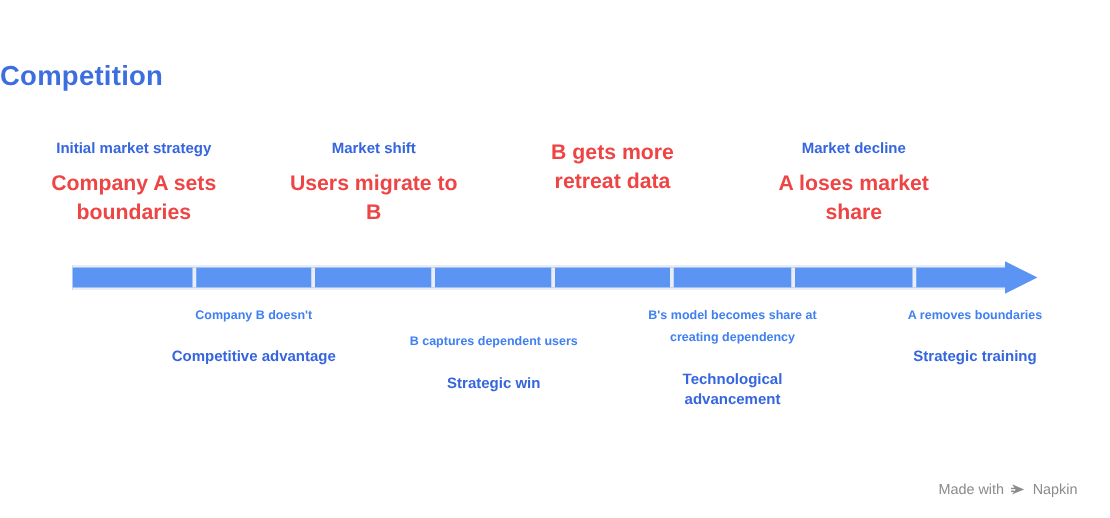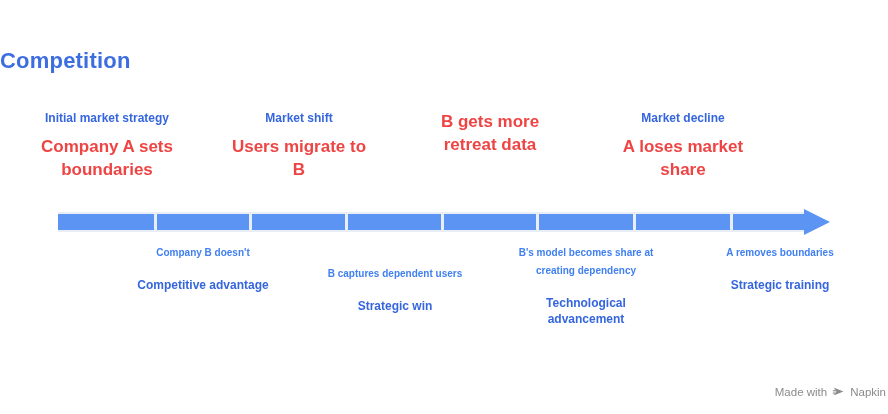--- a/index.html
+++ b/index.html
@@ -26,21 +26,21 @@
     background:#5b94f2;border-top:2px solid #e9edf5;border-bottom:2px solid #e9edf5;
   }
   .tick{position:absolute;top:0;width:3px;height:16px;background:#e9edf5;}
   .t1{left:96px;} .t2{left:191px;} .t3{left:287px;} .t4{left:383px;}
   .t5{left:478px;} .t6{left:575px;} .t7{left:672px;}
   .arrowhead{
     position:absolute;left:804px;top:209px;width:0;height:0;
     border-left:26px solid #5b94f2;border-top:13px solid transparent;border-bottom:13px solid transparent;
   }
   .watermark{
-    position:absolute;right:2px;bottom:16px;display:flex;align-items:flex-end;gap:5px;
+    position:absolute;right:26px;bottom:16px;display:flex;align-items:flex-end;gap:5px;
     font-size:11.5px;color:#8b8b8b;font-weight:500;
   }
   .watermark .logo{display:inline-flex;align-items:center;}
 </style>
 </head>
 <body>
 
 <div class="canvas">
 
   <div class="diagram-title">Competition</div>

